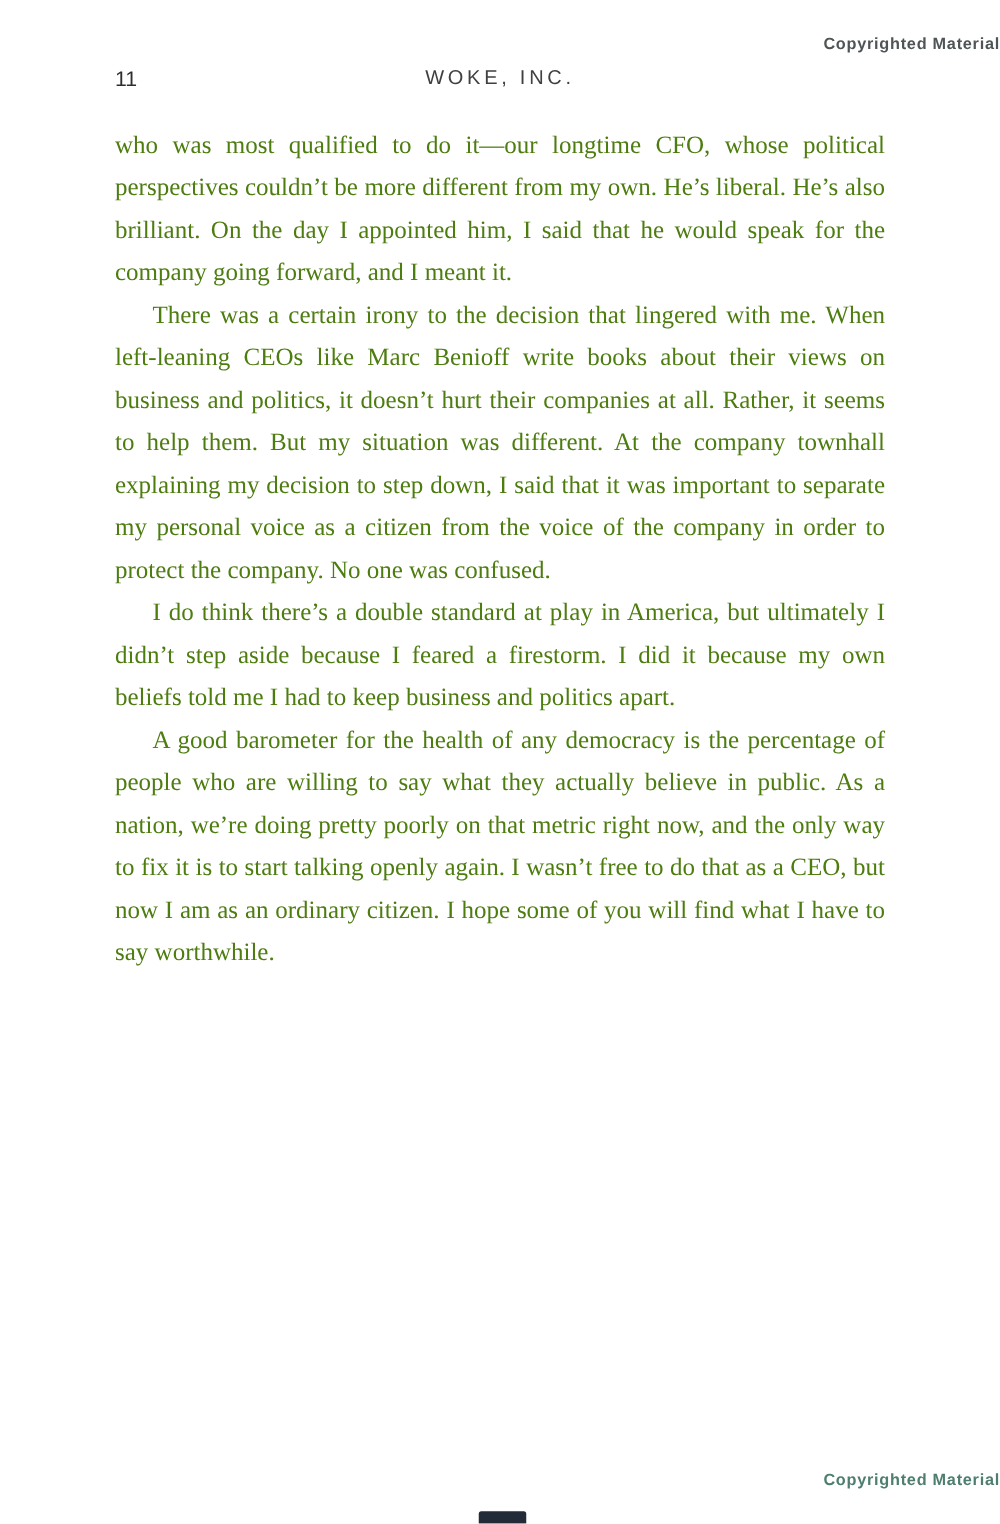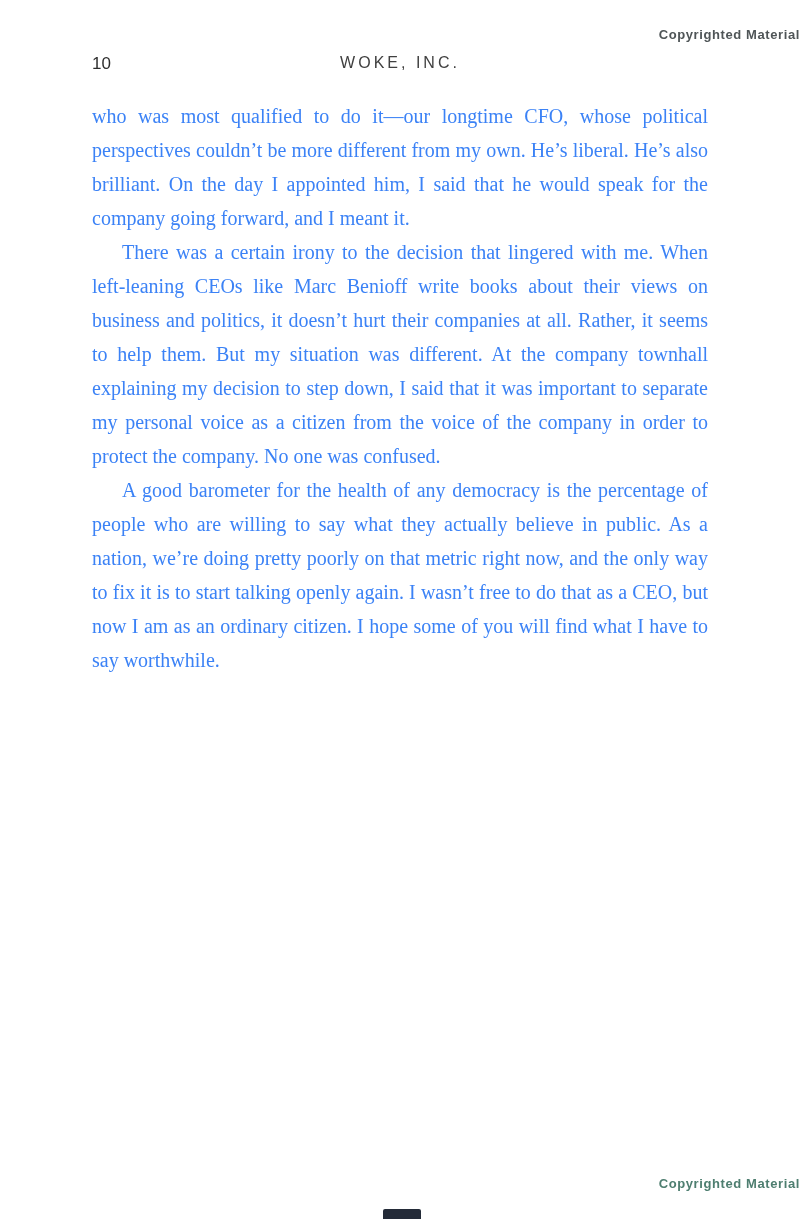--- a/index.html
+++ b/index.html
@@ -57,21 +57,21 @@
       font-family: "Liberation Sans", sans-serif;
       font-size: 16px;
       letter-spacing: 3px;
       color: #404040;
     }
     .body-text {
       position: absolute;
       top: 99px;
       left: 92px;
       width: 616px;
-      color: #3b82f6;
+      color: #4d7c0f;
       font-size: 20px;
       line-height: 34px;
       text-align: justify;
     }
     .body-text p {
       margin: 0;
       padding: 0;
       text-indent: 30px;
     }
     .body-text p.no-indent {
@@ -88,27 +88,28 @@
     }
   </style>
 </head>
 <body>
 
 <div class="page">
 
   <div class="copyright-notice copyright-top">Copyrighted Material</div>
 
   <div class="header-row">
-    <span class="page-number">10</span>
+    <span class="page-number">11</span>
     <span class="running-head">WOKE, INC.</span>
   </div>
 
   <div class="body-text">
     <p class="no-indent">who was most qualified to do it—our longtime CFO, whose political perspectives couldn’t be more different from my own. He’s liberal. He’s also brilliant. On the day I appointed him, I said that he would speak for the company going forward, and I meant it.</p>
     <p>There was a certain irony to the decision that lingered with me. When left-leaning CEOs like Marc Benioff write books about their views on business and politics, it doesn’t hurt their companies at all. Rather, it seems to help them. But my situation was different. At the company townhall explaining my decision to step down, I said that it was important to separate my personal voice as a citizen from the voice of the company in order to protect the company. No one was confused.</p>
+    <p>I do think there’s a double standard at play in America, but ultimately I didn’t step aside because I feared a firestorm. I did it because my own beliefs told me I had to keep business and politics apart.</p>
     <p>A good barometer for the health of any democracy is the percentage of people who are willing to say what they actually believe in public. As a nation, we’re doing pretty poorly on that metric right now, and the only way to fix it is to start talking openly again. I wasn’t free to do that as a CEO, but now I am as an ordinary citizen. I hope some of you will find what I have to say worthwhile.</p>
   </div>
 
   <div class="copyright-notice copyright-bottom">Copyrighted Material</div>
 
   <div class="page-edge-artifact"></div>
 
 </div>
 
 </body></html>

